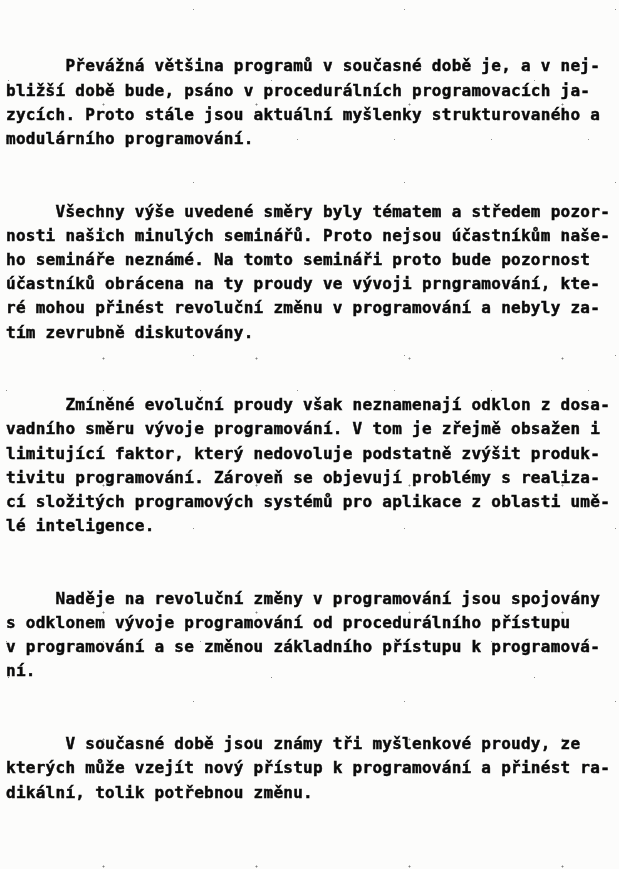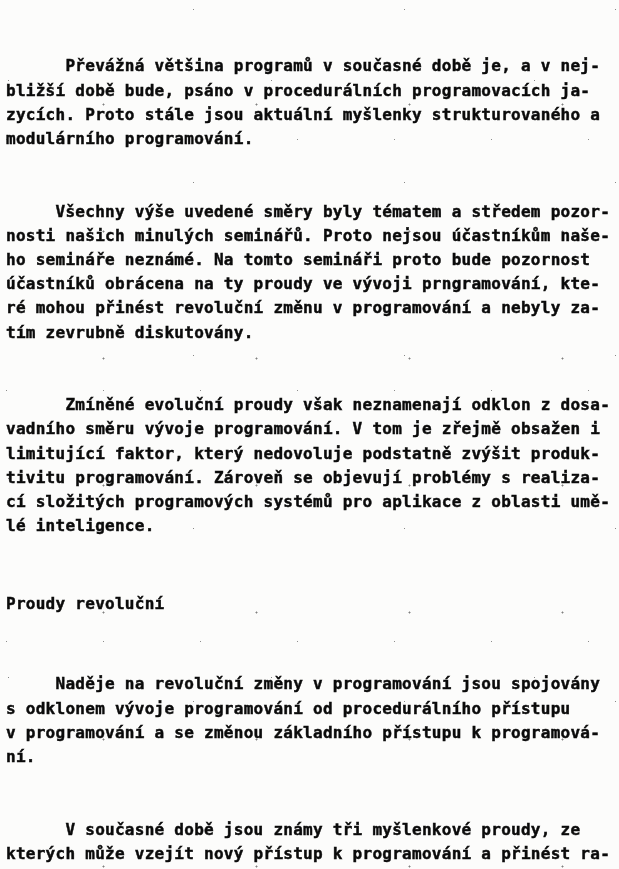--- a/index.html
+++ b/index.html
@@ -63,21 +63,20 @@
 ho semináře neznámé. Na tomto semináři proto bude pozornost
 účastníků obrácena na ty proudy ve vývoji prngramování, kte-
 ré mohou přinést revoluční změnu v programování a nebyly za-
 tím zevrubně diskutovány.</div>
   <div class="para">      Zmíněné evoluční proudy však neznamenají odklon z dosa-
 vadního směru vývoje programování. V tom je zřejmě obsažen i
 limitující faktor, který nedovoluje podstatně zvýšit produk-
 tivitu programování. Zároveň se objevují problémy s realiza-
 cí složitých programových systémů pro aplikace z oblasti umě-
 lé inteligence.</div>
-  <div class="heading">Proudy revoluční</div>
   <div class="para">     Naděje na revoluční změny v programování jsou spojovány
 s odklonem vývoje programování od procedurálního přístupu
 v programování a se změnou základního přístupu k programová-
 ní.</div>
   <div class="para">      V současné době jsou známy tři myšlenkové proudy, ze
 kterých může vzejít nový přístup k programování a přinést ra-
 dikální, tolik potřebnou změnu.</div>
   
 </div>
 

